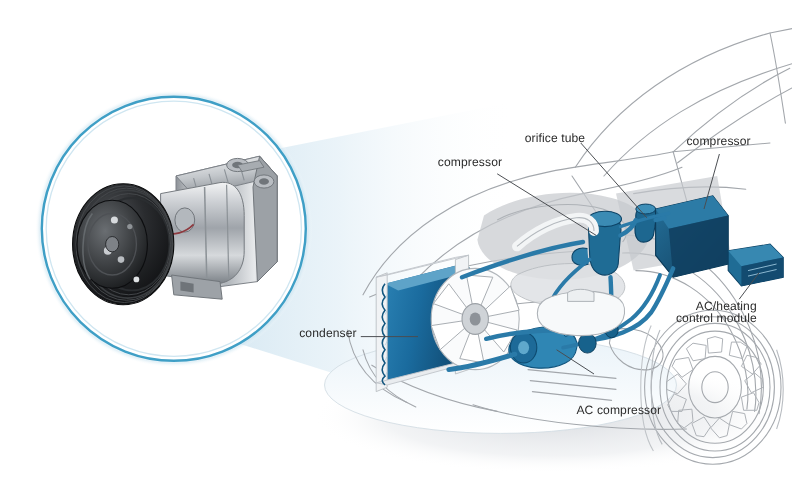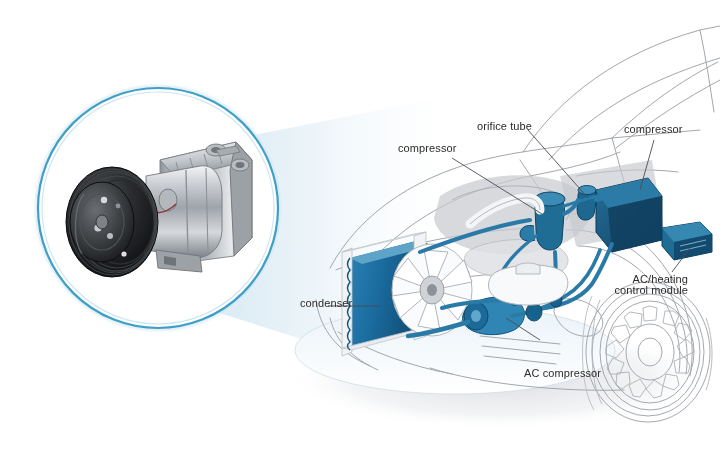--- a/index.html
+++ b/index.html
@@ -339,21 +339,21 @@
       <circle cx="110" cy="236" r="3.0" fill="#b9bdc1"></circle>
       <circle cx="118" cy="206" r="2.4" fill="#8e9296"></circle>
       <circle cx="124" cy="254" r="2.6" fill="#dfe2e4"></circle>
 
       <path d="M84,194 C74,206 72,240 82,254" fill="none" stroke="#6c7074" stroke-width="1.4" opacity=".8"></path>
 
       <ellipse cx="102" cy="222" rx="6" ry="7" fill="#7e8287" stroke="#2b2d30" stroke-width=".9"></ellipse>
     </g>
   </svg>
 
-  <div class="lbl" style="left:272px;top:298px;margin-left:28px;">condenser</div>
+  <div class="lbl" style="left:272px;top:298px;">condenser</div>
 
   <div class="lbl" style="left:398px;top:143px;">compressor</div>
 
   <div class="lbl" style="left:477px;top:121px;">orifice tube</div>
 
   <div class="lbl" style="left:624px;top:124px;">compressor</div>
 
   <div class="lbl c" style="left:568px;top:274px;width:120px;">AC/heating
 control module</div>
 

